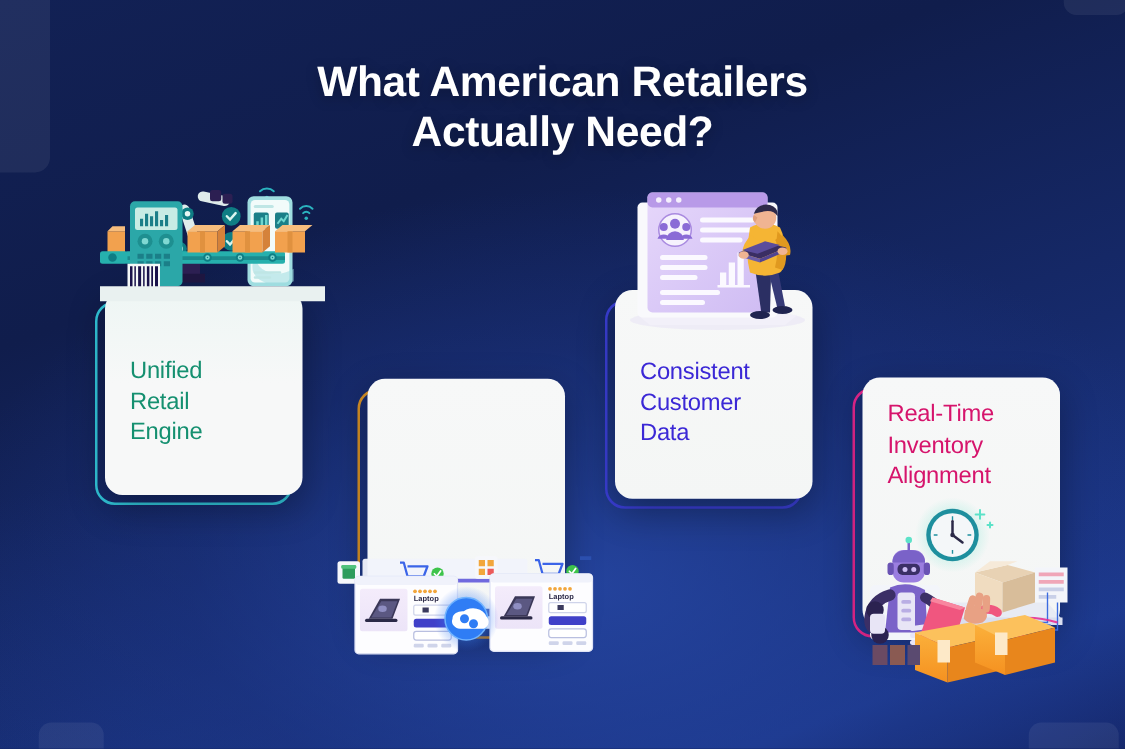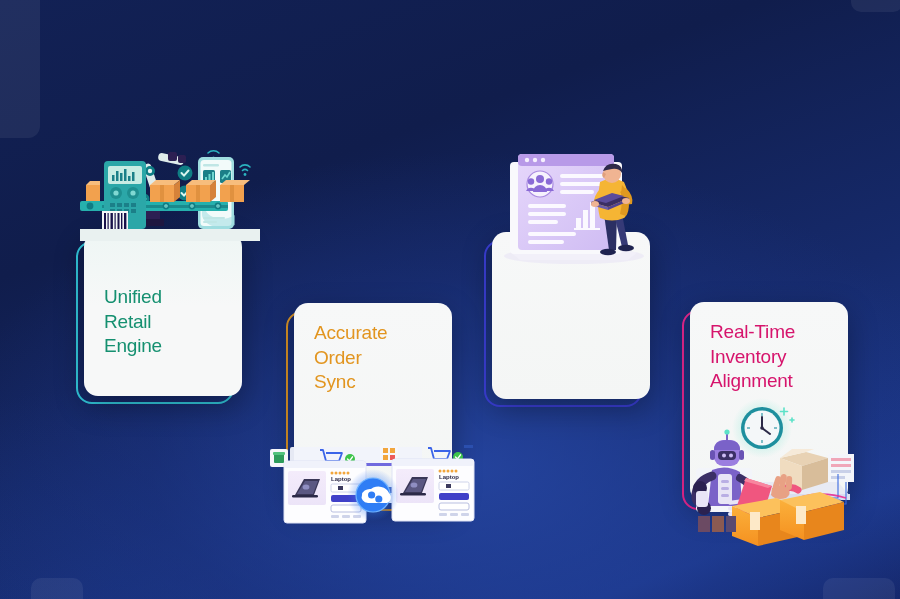--- a/index.html
+++ b/index.html
@@ -80,20 +80,24 @@
 </head>
 <body>
 
 <div id="stage">
 
   <div class="deco deco-tl"></div>
   <div class="deco deco-tr"></div>
   <div class="deco deco-bl"></div>
   <div class="deco deco-br"></div>
 
+  <div id="title">
+    <span>What American Retailers</span>
+    <span class="l2">Actually Need?</span>
+  </div>
 
   <div class="card-wrap" id="card1">
     <div class="outline"></div>
     <div class="card">
       <div class="art" style="left:-4px; top:-84px;">
         <svg width="180" height="92" viewBox="0 0 180 92">
 
           <g stroke="#2bb3bf" stroke-width="1.6" fill="none" stroke-linecap="round">
             <path d="M160 18 a7 7 0 0 1 10 0"></path>
             <path d="M162.5 21.5 a3.6 3.6 0 0 1 5 0"></path>
@@ -222,23 +226,20 @@
       </div>
       <div class="card-title">Unified
 Retail
 Engine</div>
     </div>
   </div>
 
   <div class="card-wrap" id="card2">
     <div class="outline"></div>
     <div class="card">
-      <div class="card-title">Accurate
-Order
-Sync</div>
       <div class="art" style="left:-26px; top:140px;">
         <svg width="210" height="96" viewBox="0 0 210 96">
           <defs>
             <radialGradient id="syncGlow" cx="50%" cy="50%" r="50%">
               <stop offset="0%" stop-color="#4da3ff" stop-opacity=".9"></stop>
               <stop offset="100%" stop-color="#2f6df0" stop-opacity="0"></stop>
             </radialGradient>
             <linearGradient id="scr" x1="0" y1="0" x2="0" y2="1">
               <stop offset="0%" stop-color="#f4ecfb"></stop>
                 <stop offset="100%" stop-color="#ece4f8"></stop>
@@ -423,20 +424,23 @@
             <polygon points="95,50 116,42 133,46 112,55" fill="#3a2e63"></polygon>
             <polygon points="95,50 112,55 112,58 95,53" fill="#6b5da8"></polygon>
             <polygon points="112,55 133,46 133,49 112,58" fill="#514392"></polygon>
             <polygon points="98,48 116,41 128,44 110,51" fill="#5b4c9c"></polygon>
 
             <ellipse cx="99" cy="52" rx="4" ry="3" fill="#f0b492"></ellipse>
             <ellipse cx="130" cy="49" rx="4" ry="3" fill="#f0b492"></ellipse>
           </g>
         </svg>
       </div>
+      <div class="card-title">Consistent
+Customer
+Data</div>
     </div>
   </div>
 
   <div class="card-wrap" id="card4">
     <div class="outline"></div>
     <div class="card">
       <div class="card-title">Real-Time
 Inventory
 Alignment</div>
       <div class="art" style="left:-2px; top:94px;">

